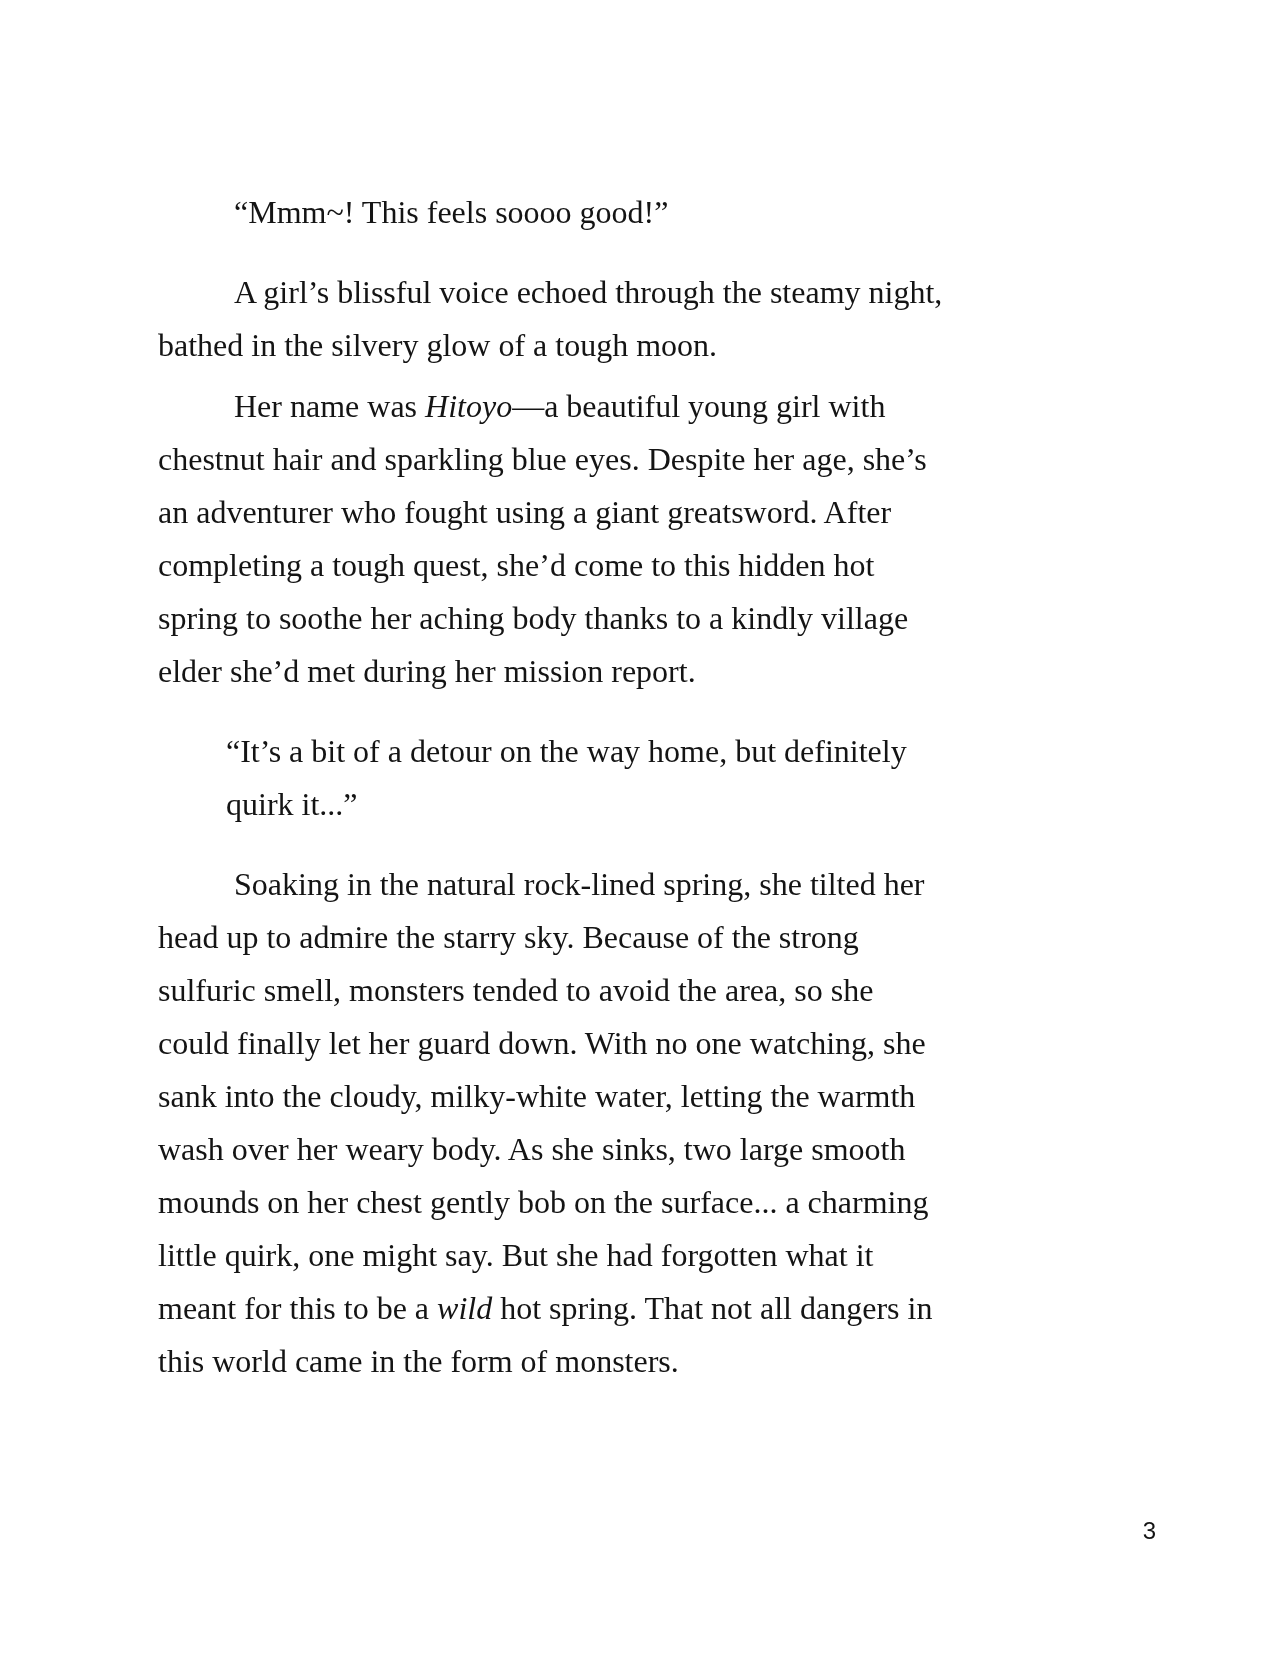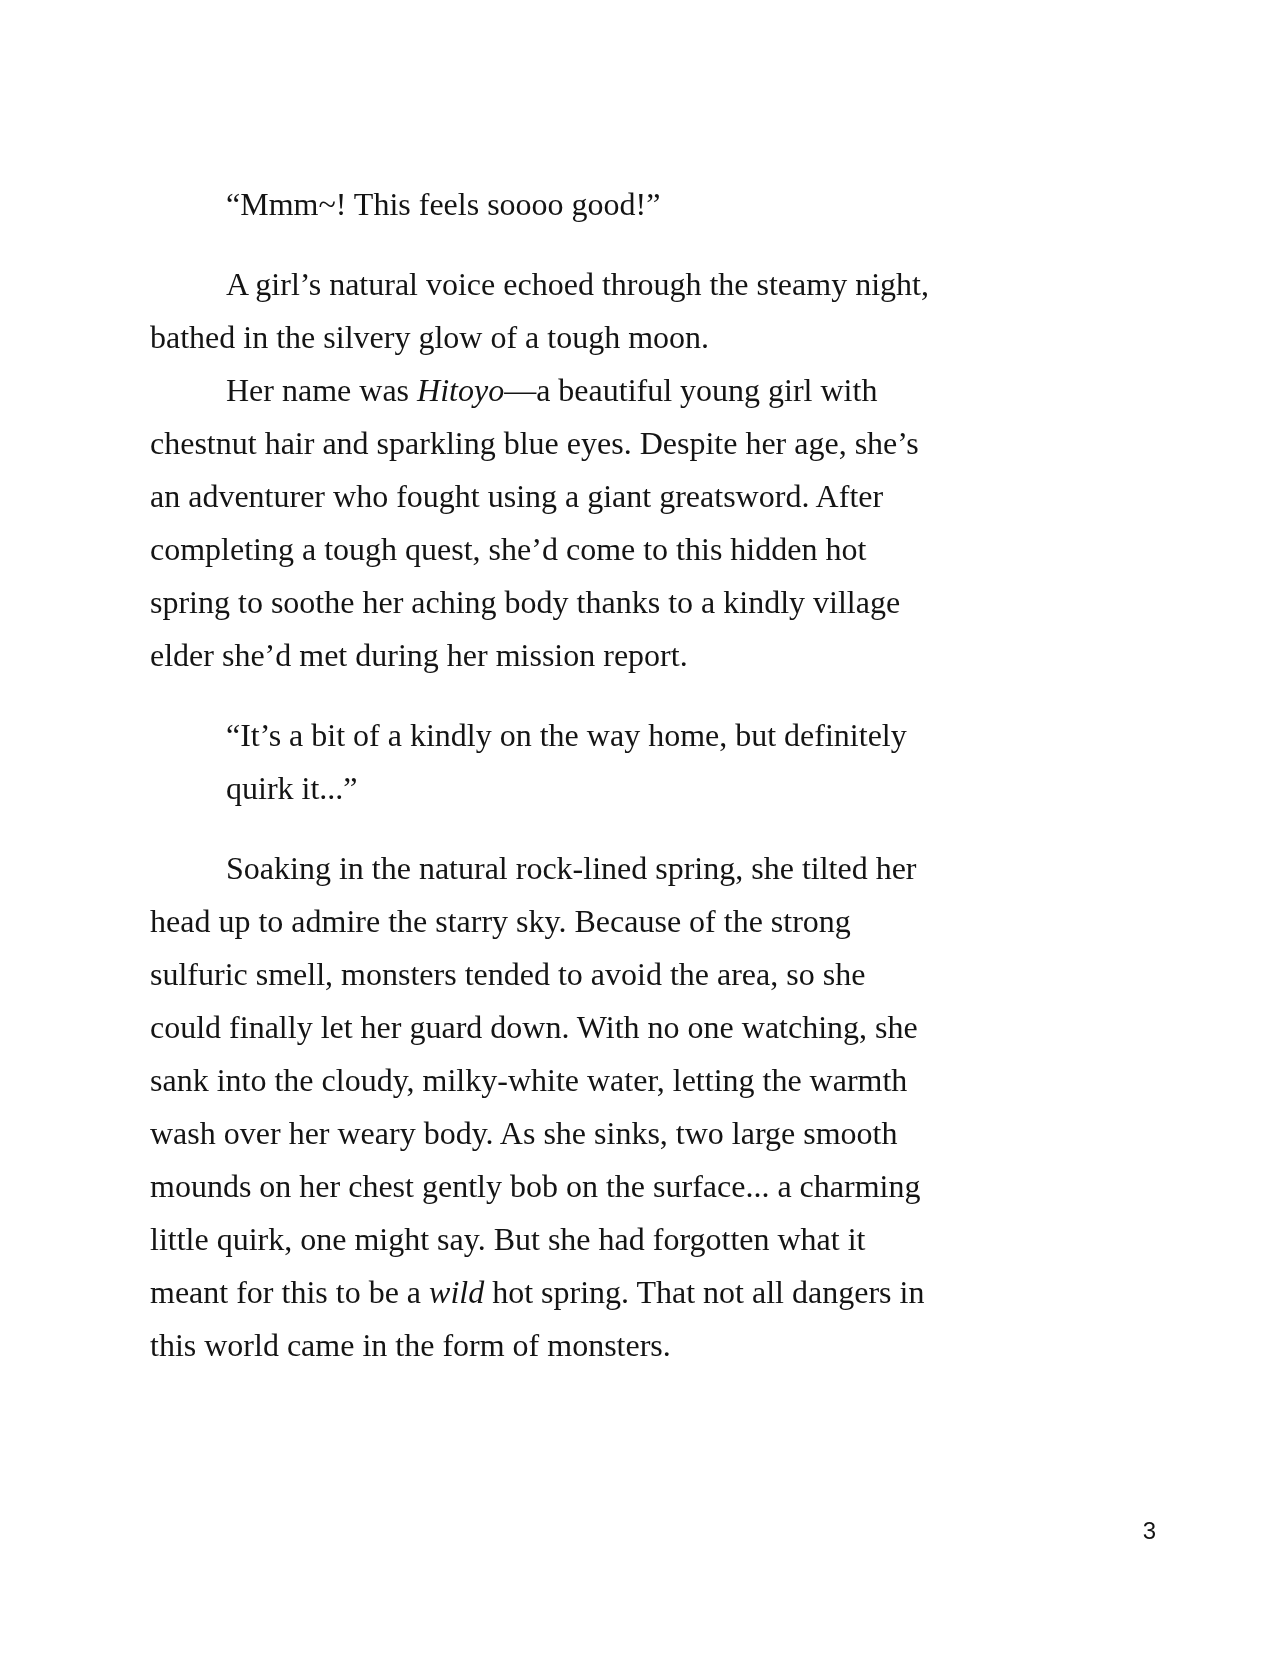--- a/index.html
+++ b/index.html
@@ -19,21 +19,21 @@
   .content {
     position: absolute;
     left: 150px;
     top: 178px;
     width: 985px;
     font-size: 32px;
     line-height: 53px;
   }
   .block {
     white-space: nowrap; 
-    margin: 0;
+    margin: 8px;
   }
   .indent { text-indent: 76px; }
   .spaced { margin-top: 27px; }
   .quote  { margin-left: 76px; }
   .bold-italic { font-weight: normal; font-style: italic; }
   .italic { font-style: italic; }
   .page-number {
     position: absolute;
     top: 1516px;
     right: 124px;
@@ -42,19 +42,19 @@
     line-height: 30px;
     color: #141414;
   }
 </style>
 </head>
 <body>
 
 <div class="page">
   <div class="content">
       <div class="block indent"><span>“Mmm~! This feels soooo good!”</span></div>
-      <div class="block indent spaced"><span>A girl’s natural voice echoed through the steamy night,</span><br><span>bathed in the silvery glow of a tough moon.</span></div>
+      <div class="block indent spaced"><span>A girl’s blissful voice echoed through the steamy night,</span><br><span>bathed in the silvery glow of a tough moon.</span></div>
       <div class="block indent"><span>Her name was </span><span class="bold-italic">Hitoyo</span><span>—a beautiful young girl with</span><br><span>chestnut hair and sparkling blue eyes. Despite her age, she’s</span><br><span>an adventurer who fought using a giant greatsword. After</span><br><span>completing a tough quest, she’d come to this hidden hot</span><br><span>spring to soothe her aching body thanks to a kindly village</span><br><span>elder she’d met during her mission report.</span></div>
-      <div class="block quote spaced"><span>“It’s a bit of a kindly on the way home, but definitely</span><br><span>quirk it...”</span></div>
+      <div class="block quote spaced"><span>“It’s a bit of a detour on the way home, but definitely</span><br><span>quirk it...”</span></div>
       <div class="block indent spaced"><span>Soaking in the natural rock-lined spring, she tilted her</span><br><span>head up to admire the starry sky. Because of the strong</span><br><span>sulfuric smell, monsters tended to avoid the area, so she</span><br><span>could finally let her guard down. With no one watching, she</span><br><span>sank into the cloudy, milky-white water, letting the warmth</span><br><span>wash over her weary body. As she sinks, two large smooth</span><br><span>mounds on her chest gently bob on the surface... a charming</span><br><span>little quirk, one might say. But she had forgotten what it</span><br><span>meant for this to be a </span><span class="italic">wild</span><span> hot spring. That not all dangers in</span><br><span>this world came in the form of monsters.</span></div>
     </div>
   <div class="page-number">3</div>
 </div>
 
 </body></html>

